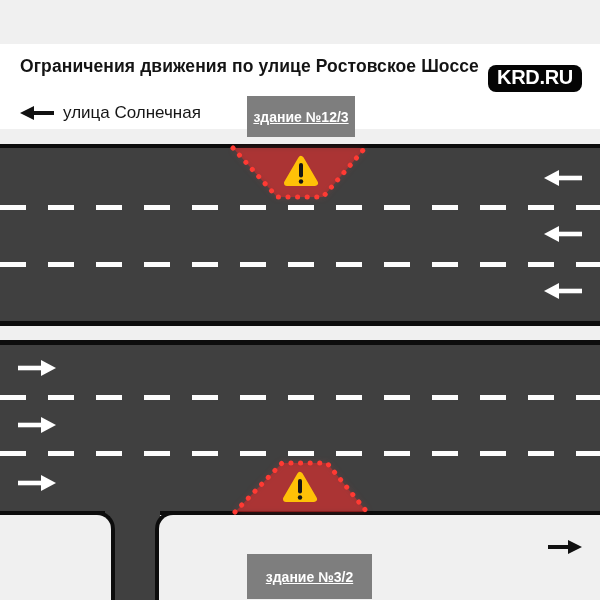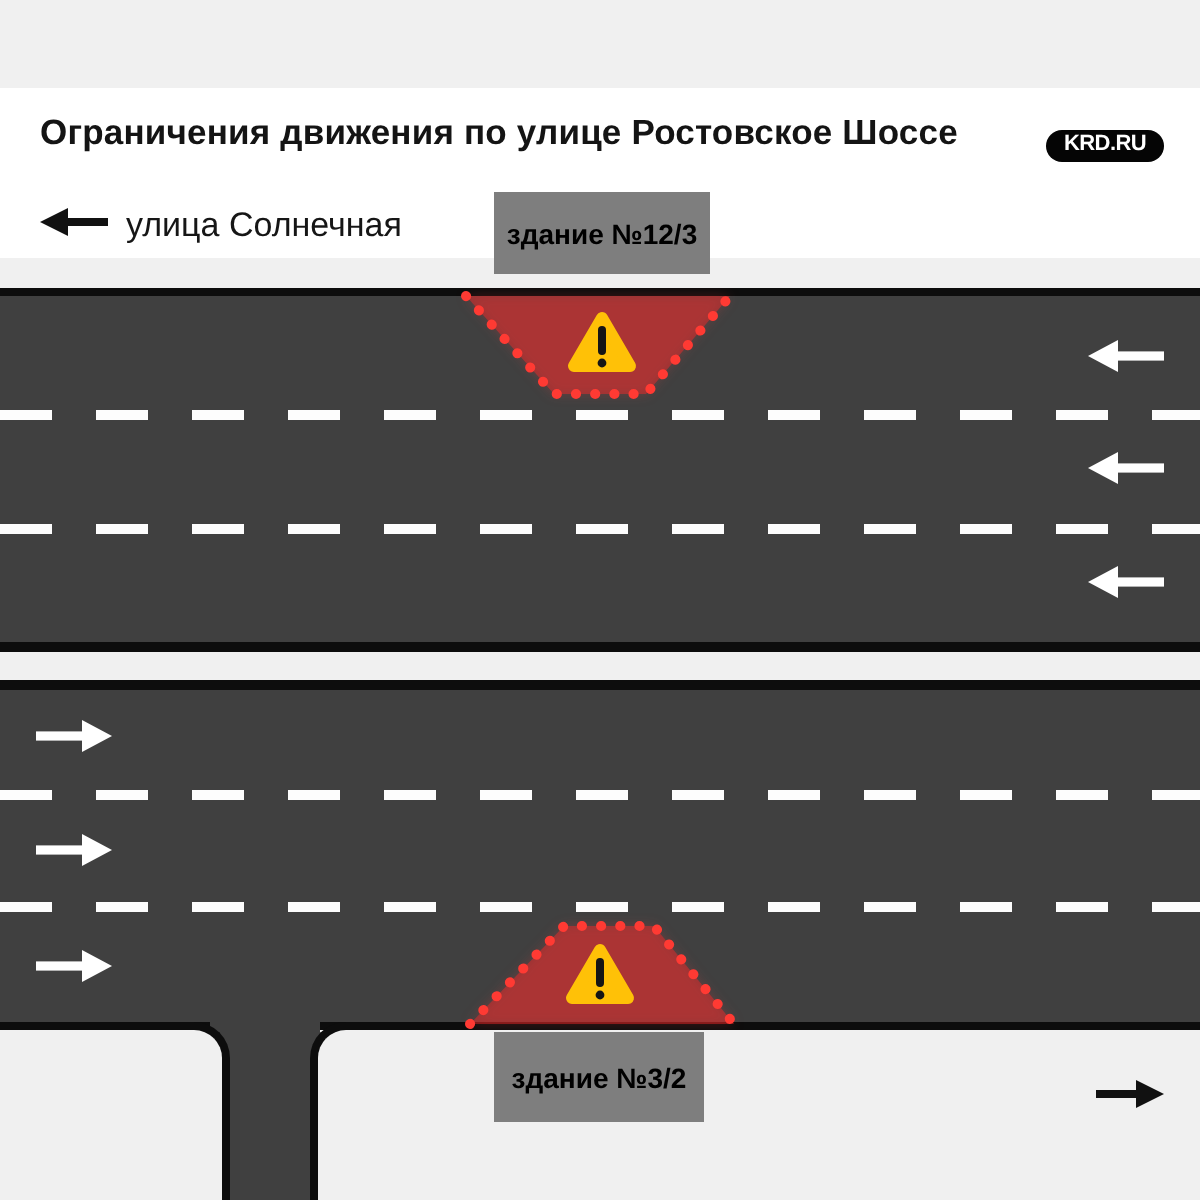--- a/index.html
+++ b/index.html
@@ -6,31 +6,31 @@
   .stage{
     position:relative;width:600px;height:600px;overflow:hidden;
     background:#f0f0f0;font-family:"Liberation Sans",sans-serif;
     -webkit-font-smoothing:antialiased;
   }
   
   .header{position:absolute;left:0;top:0;width:600px;height:85px;background:#ffffff;margin-top:44px;}
   .title{position:absolute;left:20px;top:12px;font-size:17.5px;line-height:21.5px;
          font-weight:bold;color:#141414;letter-spacing:.1px;}
   .logo{position:absolute;right:18px;top:21px;background:#050505;color:#ffffff;
-        font-weight:bold;font-size:11px;letter-spacing:-.3px;
+        font-weight:bold;font-size:20px;letter-spacing:-.3px;
         padding:1px 9px 3px 9px;border-radius:8px;}
   
-  .street-label{position:absolute;display:flex;gap:9px;
+  .street-label{position:absolute;display:flex;align-items:center;gap:9px;
                 font-size:17px;color:#161616;white-space:nowrap;}
   .street-label svg{display:block;}
-  .badge{position:absolute;background:#7e7e7e;color:#000000;font-weight:bold;
+  .badge{position:absolute;background:#7e7e7e;color:#ffffff;font-weight:bold;
          font-size:14px;display:flex;align-items:center;justify-content:center;
-         white-space:nowrap;}
+         white-space:nowrap;text-decoration:underline;}
   .badge-top{left:247px;top:96px;width:108px;height:41px;}
-  .badge-bottom{left:247px;top:516px;width:105px;height:45px;}
+  .badge-bottom{left:247px;top:554px;width:125px;height:45px;}
   
   .road{position:absolute;left:0;width:600px;background:#404040;box-sizing:border-box;
         border-style:solid;border-color:#0d0d0d;border-left:0;border-right:0;}
   .road-top{top:144px;height:182px;border-top-width:4px;border-bottom-width:5px;}
   .road-bottom{top:340px;height:175px;border-top-width:5px;border-bottom-width:4px;}
   .lane-dash{position:absolute;left:0;width:600px;height:5px;
     background:repeating-linear-gradient(90deg,#fdfdfd 0px,#fdfdfd 26px,transparent 26px,transparent 48px);}
   .lane-arrow{position:absolute;}
   
   .street-underlay{position:absolute;left:105px;top:492px;width:55px;height:108px;background:#404040;}

